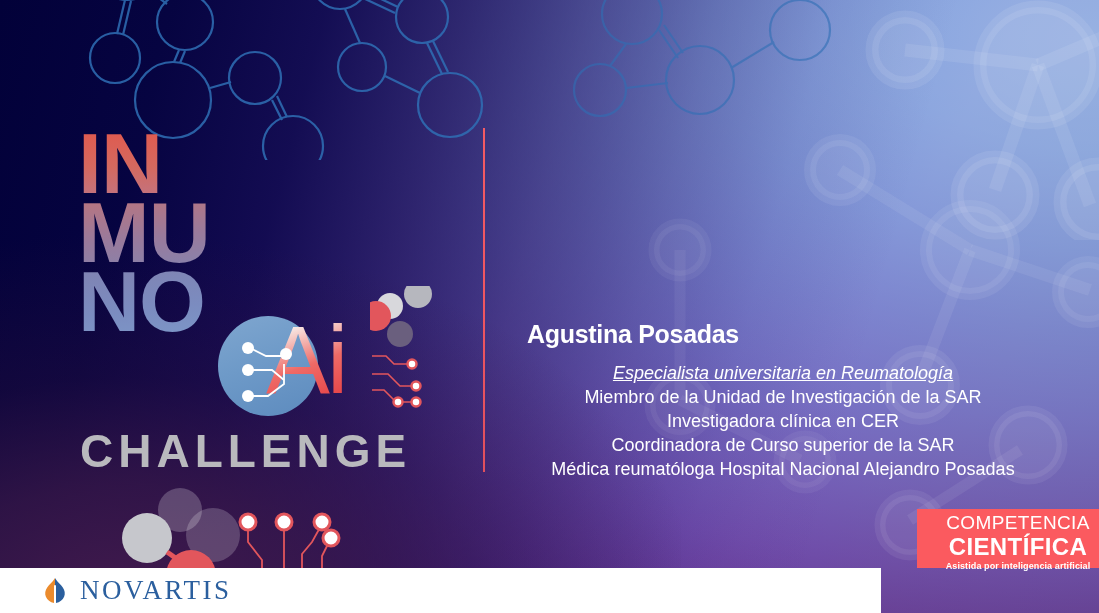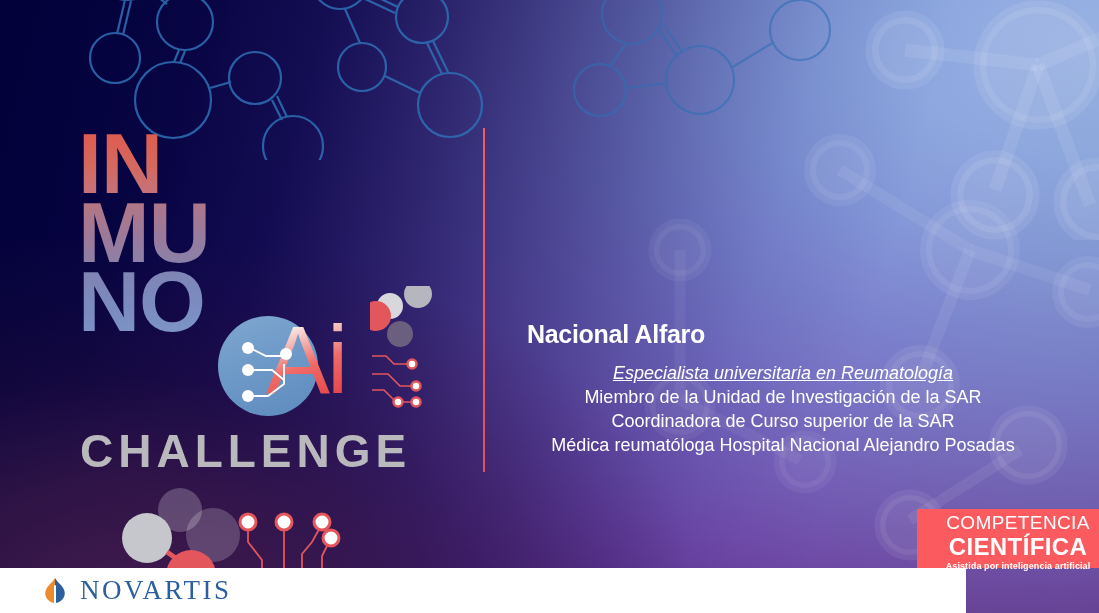--- a/index.html
+++ b/index.html
@@ -147,21 +147,21 @@
     text-align:center;
     padding-top:3px;
   }
   .badge .b1 { font-size:19px; letter-spacing:.4px; line-height:1.18; }
   .badge .b2 { font-size:24px; font-weight:bold; letter-spacing:.4px; line-height:1.1; }
   .badge .b3 { font-size:9px; font-weight:bold; letter-spacing:.1px; line-height:1.3; }
 
   
   .footer {
     position:absolute; left:0; bottom:0;
-    width:966px; height:45px;
+    width:881px; height:45px;
     background:#ffffff;
     display:flex; 
   }
   .nov { display:flex; align-items:center; margin-left:42px; }
   .nov-mark { width:26px; height:28px; margin-right:12px; }
   .nov-word {
     font-family:"Liberation Serif", serif;
     font-size:27px;
     letter-spacing:2.5px;
     color:#2b5f9e;
@@ -339,25 +339,26 @@
           <circle cx="46" cy="116" r="4.5"></circle>
           <circle cx="28" cy="116" r="4.5"></circle>
         </g>
       </svg>
     </div>
 
     <div class="challenge">CHALLENGE</div>
   </div>
 
 
-  <div class="author">Nacional Alfaro</div>
+  <div class="author">Agustina Posadas</div>
 
   <div class="creds">
     <span class="c-line first">Especialista universitaria en Reumatología</span>
     <span class="c-line">Miembro de la Unidad de Investigación de la SAR</span>
+    <span class="c-line">Investigadora clínica en CER</span>
     <span class="c-line">Coordinadora de Curso superior de la SAR</span>
     <span class="c-line">Médica reumatóloga Hospital Nacional Alejandro Posadas</span>
   </div>
 
   <div class="badge">
     <div class="b1">COMPETENCIA</div>
     <div class="b2">CIENTÍFICA</div>
     <div class="b3">Asistida por inteligencia artificial</div>
   </div>
 

